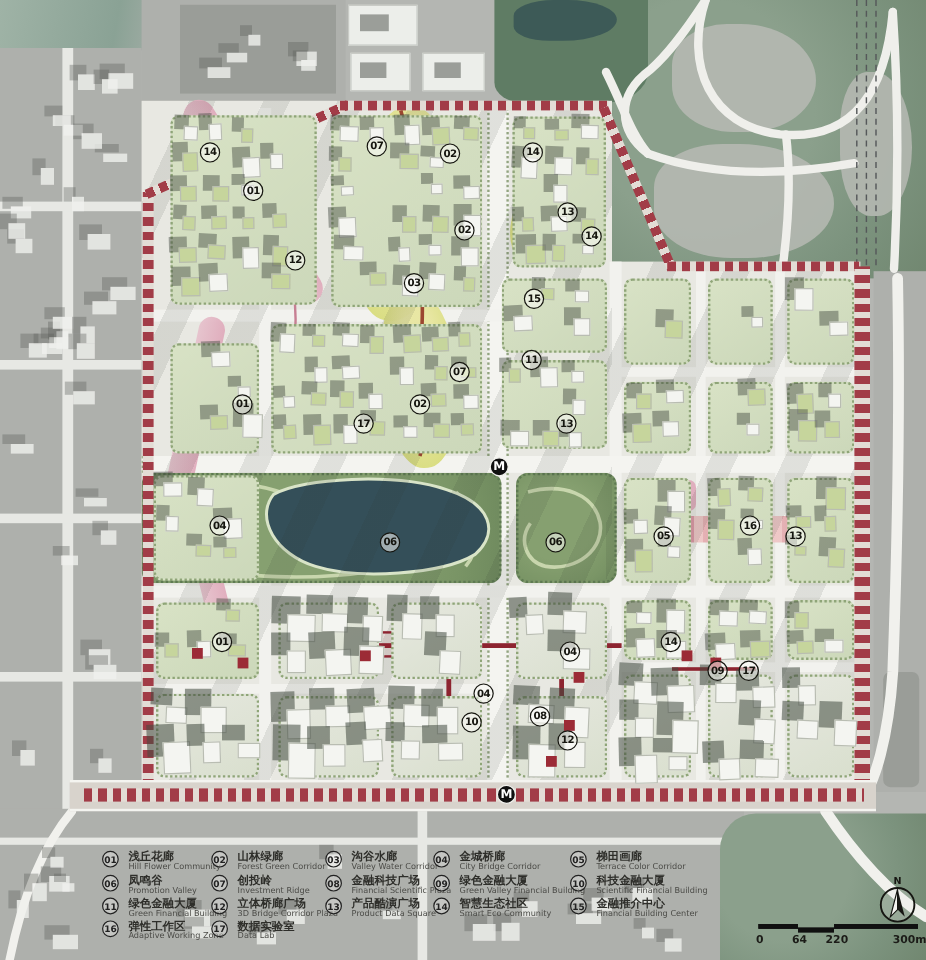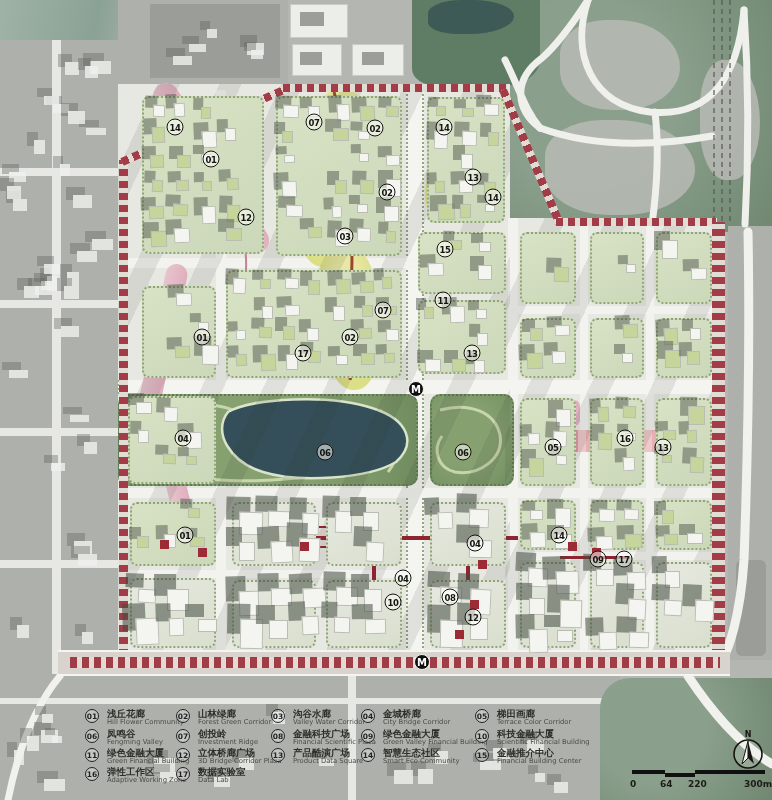--- a/index.html
+++ b/index.html
@@ -495,21 +495,21 @@
         <span class="lg-en">City Bridge Corridor</span>
       </div>
       <div class="lg-item" style="left: 475px; top: 708px;">
         <span class="lg-num">05</span>
         <span class="lg-zh">梯田画廊</span>
         <span class="lg-en">Terrace Color Corridor</span>
       </div>
       <div class="lg-item" style="left: 85px; top: 728px;">
         <span class="lg-num">06</span>
         <span class="lg-zh">凤鸣谷</span>
-        <span class="lg-en">Fengming Valley</span>
+        <span class="lg-en">Promotion Valley</span>
       </div>
       <div class="lg-item" style="left: 176px; top: 728px;">
         <span class="lg-num">07</span>
         <span class="lg-zh">创投岭</span>
         <span class="lg-en">Investment Ridge</span>
       </div>
       <div class="lg-item" style="left: 271px; top: 728px;">
         <span class="lg-num">08</span>
         <span class="lg-zh">金融科技广场</span>
         <span class="lg-en">Financial Scientific Plaza</span>

